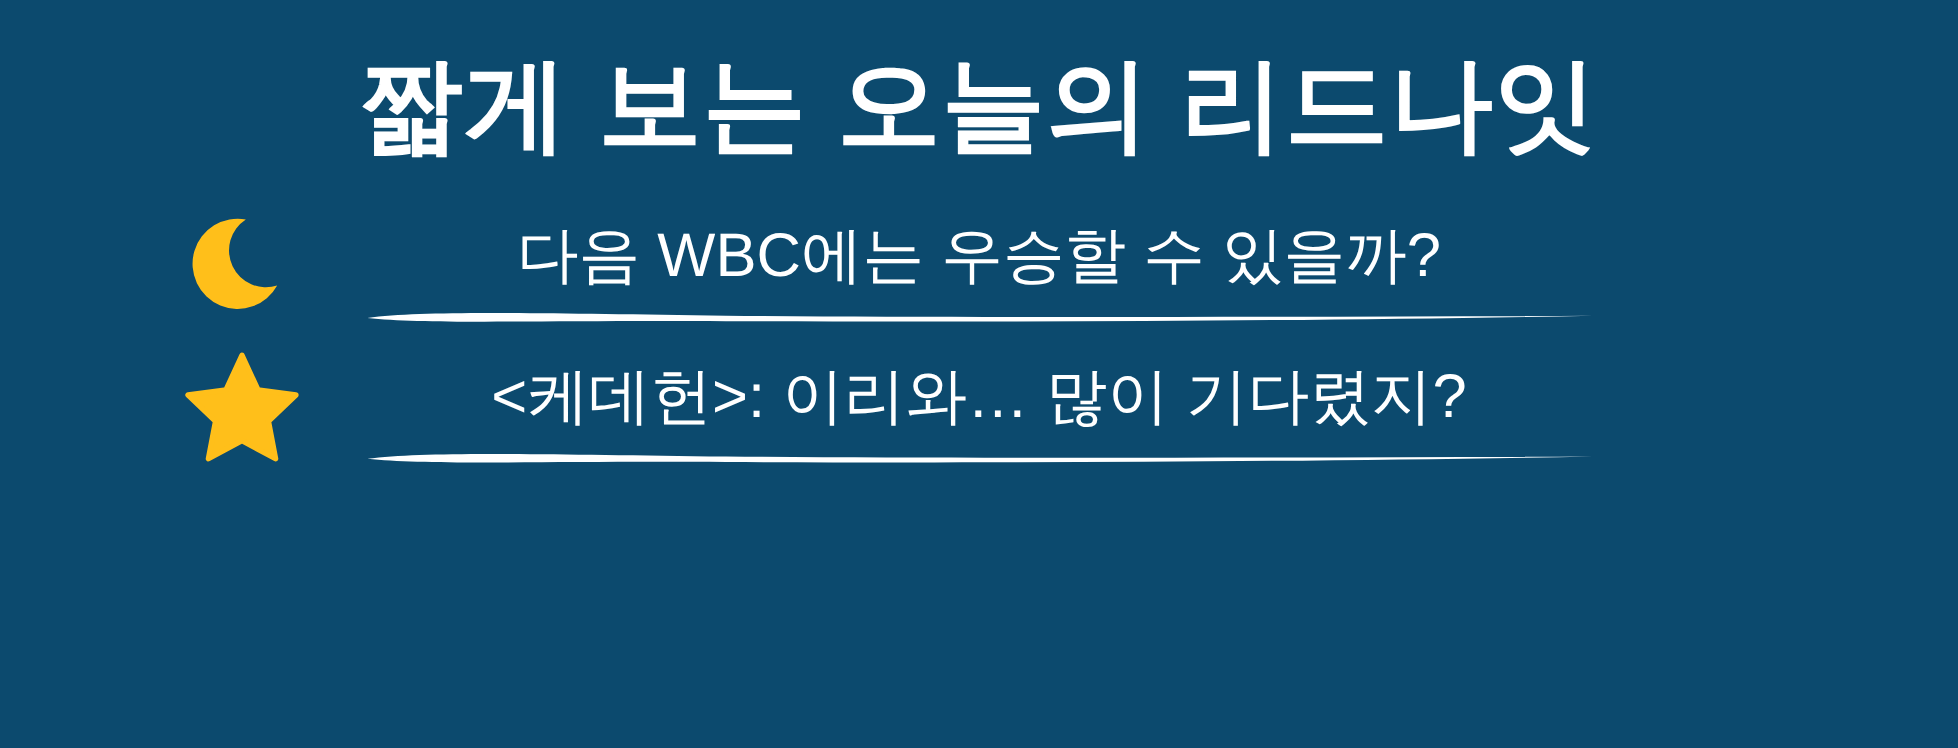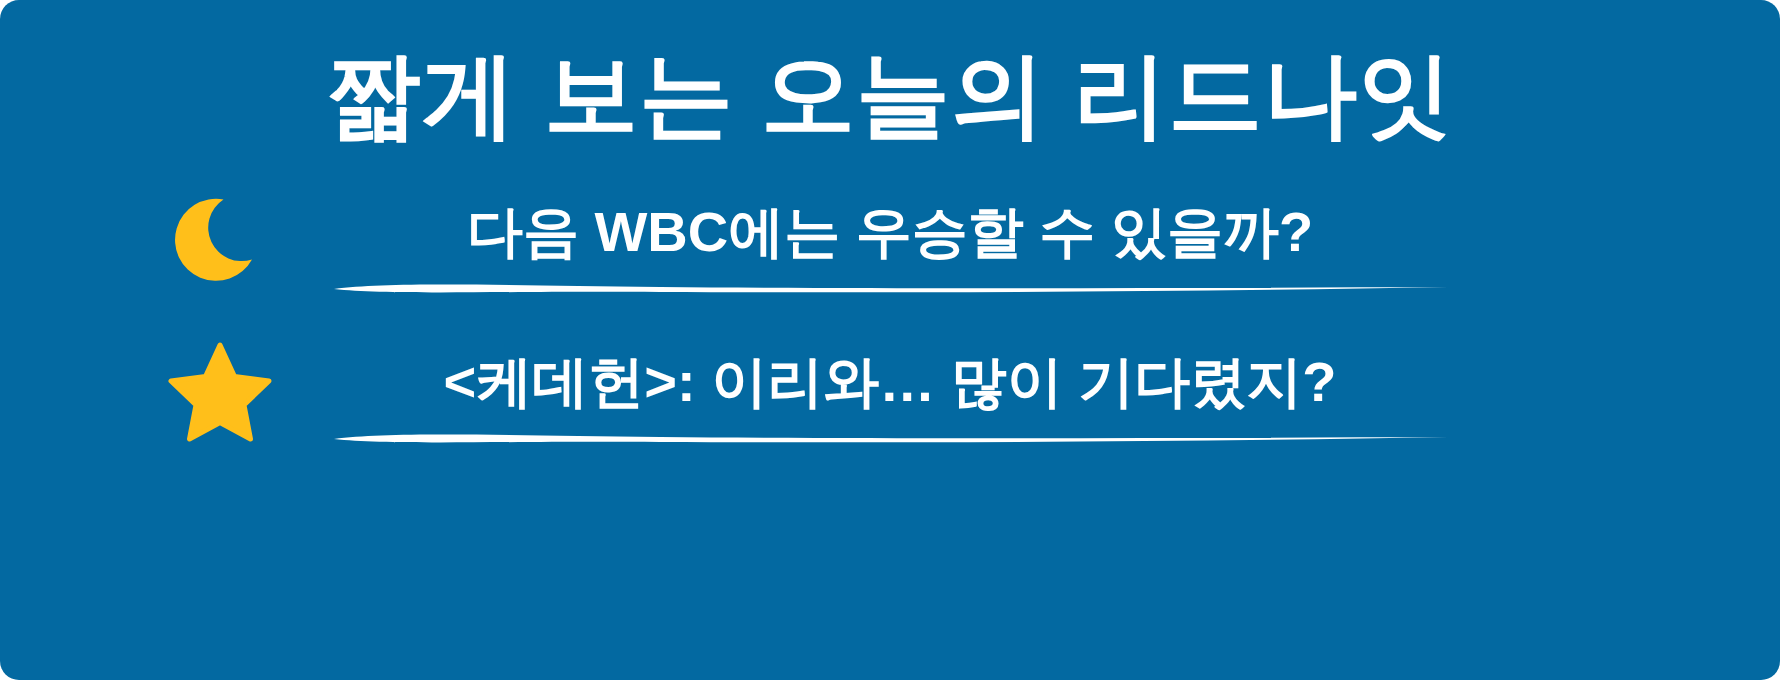--- a/index.html
+++ b/index.html
@@ -9,24 +9,23 @@
   body {
     width: 1780px;
     height: 680px;
     overflow: hidden;
     font-family: "Liberation Sans", "DejaVu Sans", sans-serif;
   }
   .card {
     position: relative;
     width: 1780px;
     height: 680px;
-    background: #0369a1;
+    background: #0c4a6e;
     box-sizing: border-box;
     overflow: hidden;
-    border-radius: 19px;
   }
 
   
   .title {
     position: absolute;
     left: 0;
     right: 0;
     top: 30px;
     height: 130px;
     display: flex;
@@ -49,21 +48,21 @@
     height: 470px;
   }
   .row {
     position: absolute;
     left: 0;
     width: 1780px;
     height: 130px;
     display: block;
   }
   .row-1 { top: 0px; }
-  .row-2 { top: 150px; }
+  .row-2 { top: 128px; }
   .row-3 { top: 284px; }
 
   .row-icon {
     position: absolute;
     left: 165px;
     top: 10px;
     width: 110px;
     height: 110px;
     display: flex;
     align-items: center;
@@ -75,21 +74,21 @@
     position: absolute;
     left: 300px;
     width: 1180px;
     top: 14px;
     height: 86px;
     display: flex;
     align-items: center;
     justify-content: center;
     color: #FFFFFF;
     font-size: 56px;
-    font-weight: 700;
+    font-weight: 400;
     letter-spacing: 0px;
     white-space: nowrap;
   }
 
   
   .row-underline {
     position: absolute;
     left: 330px;
     top: 100px;
     width: 1120px;

